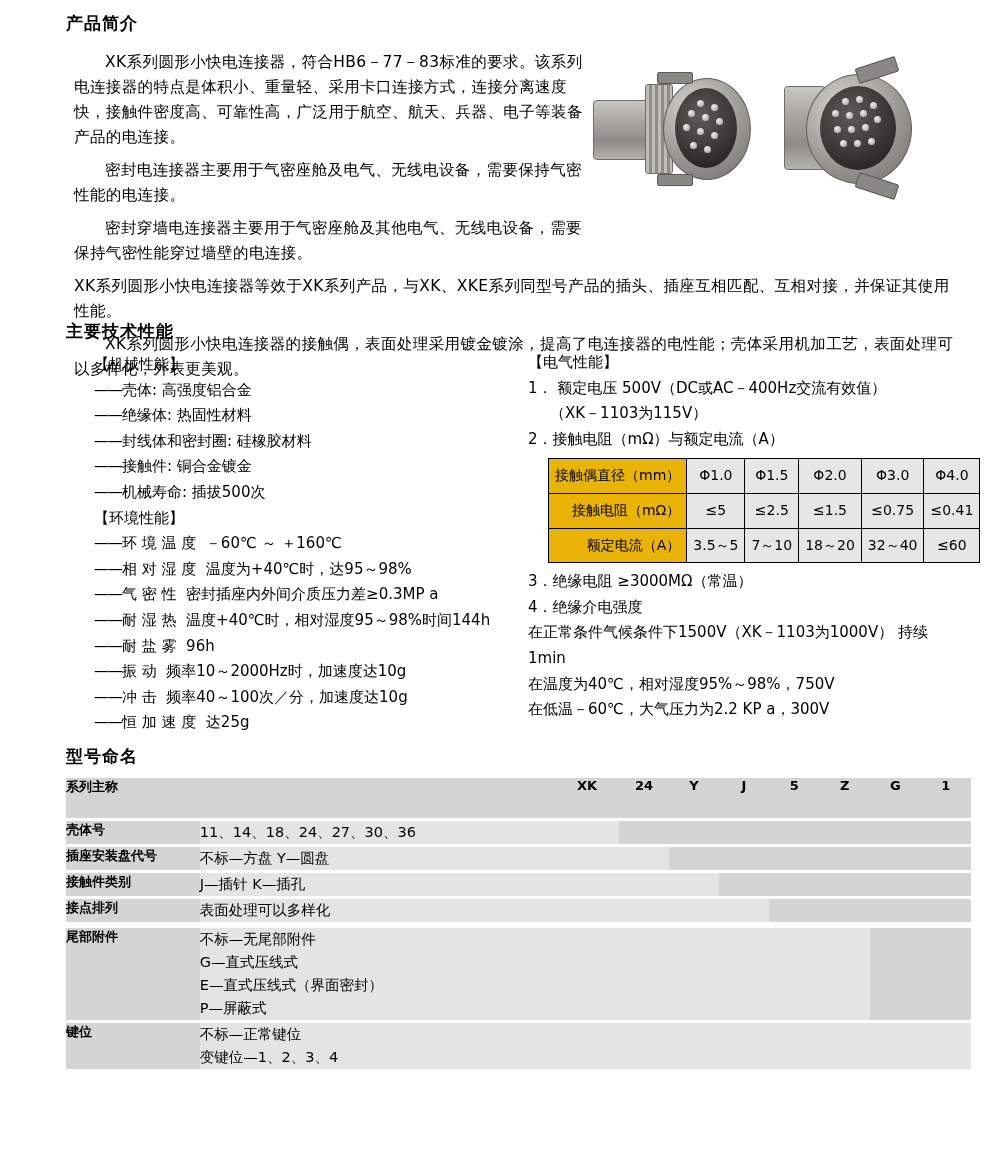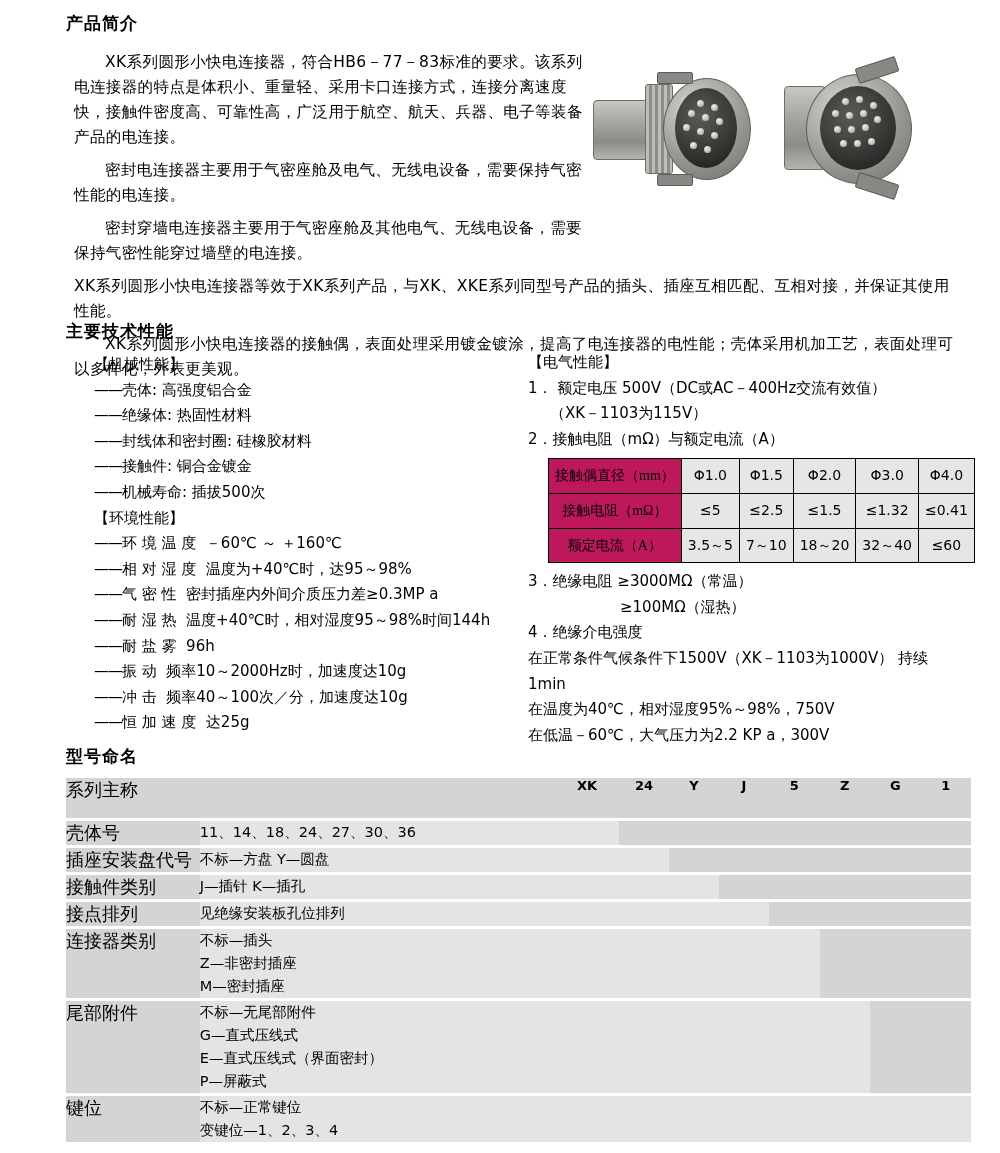--- a/index.html
+++ b/index.html
@@ -142,23 +142,22 @@
     font-size: 14px;
   }
   table.elec td {
     border: 1px solid #000;
     padding: 4px 6px;
     text-align: center;
     white-space: nowrap;
     background: #e6e6e6;
   }
   table.elec td.head-col {
-    text-align: center;
-    background: #be185d;
-    font-family: Liberation Serif, serif;
+    text-align: right;
+    background: #eab308;
   }
   
   #naming-title {
     position: absolute;
     left: 66px;
     top: 745px;
   }
   .naming-wrap {
     position: absolute;
     left: 66px;
@@ -172,23 +171,23 @@
     table-layout: fixed;
   }
   table.naming td {
     vertical-align: top;
     padding: 0;
     border: none;
   }
   .cell-label {
     width: 130px;
     background: #d4d4d4;
-    font-weight: normal;
+    font-weight: bold;
     padding: 8px 0 8px 10px;
-    font-size: 18px;
+    font-size: 13px;
   }
   .cell-desc {
     background: #e4e4e4;
     padding: 8px 0 8px 12px;
     line-height: 23px;
     font-size: 14.5px;
   }
   .code-cell {
     background: #d4d4d4;
     text-align: center;
@@ -326,36 +325,35 @@
         <td>Φ1.5</td>
         <td>Φ2.0</td>
         <td>Φ3.0</td>
         <td>Φ4.0</td>
       </tr>
       <tr>
         <td class="head-col">接触电阻（mΩ）</td>
         <td>≤5</td>
         <td>≤2.5</td>
         <td>≤1.5</td>
-        <td>≤1.32</td>
+        <td>≤0.75</td>
         <td>≤0.41</td>
       </tr>
       <tr>
         <td class="head-col">额定电流（A）</td>
         <td>3.5～5</td>
         <td>7～10</td>
         <td>18～20</td>
         <td>32～40</td>
         <td>≤60</td>
       </tr>
     </tbody>
       </table>
 
     <div class="row">3．绝缘电阻 ≥3000MΩ（常温）</div>
-    <div class="row" style="padding-left:92px;">≥100MΩ（湿热）</div>
     <div class="row">4．绝缘介电强度</div>
     <div class="row">在正常条件气候条件下1500V（XK－1103为1000V）    持续</div>
     <div class="row">1min</div>
     <div class="row">在温度为40℃，相对湿度95%～98%，750V</div>
     <div class="row">在低温－60℃，大气压力为2.2 KP a，300V</div>
   </div>
 
   <h2 class="section-title" id="naming-title">型号命名</h2>
 
   <div class="naming-wrap">
@@ -412,36 +410,27 @@
         <td class="cell-label">接触件类别</td>
         <td class="cell-desc" colspan="4">J—插针          K—插孔</td>
         <td class="code-cell" colspan="5"></td>
       </tr>
       <tr>
             <td class="white-sep" colspan="10"></td>
           </tr>
 
       <tr>
         <td class="cell-label">接点排列</td>
-        <td class="cell-desc" colspan="5">见绝缘安装板孔位排列</td>
+        <td class="cell-desc" colspan="5">表面处理可以多样化</td>
         <td class="code-cell" colspan="4"></td>
       </tr>
       <tr>
             <td class="white-sep" colspan="10"></td>
           </tr>
 
-      <tr>
-        <td class="cell-label">连接器类别</td>
-        <td class="cell-desc" colspan="6">
-          <div>不标—插头</div>
-          <div>Z—非密封插座</div>
-          <div>M—密封插座</div>
-        </td>
-        <td class="code-cell" colspan="3"></td>
-      </tr>
       <tr>
             <td class="white-sep" colspan="10"></td>
           </tr>
 
       <tr>
         <td class="cell-label">尾部附件</td>
         <td class="cell-desc" colspan="7">
           <div>不标—无尾部附件</div>
           <div>G—直式压线式</div>
           <div>E—直式压线式（界面密封）</div>

